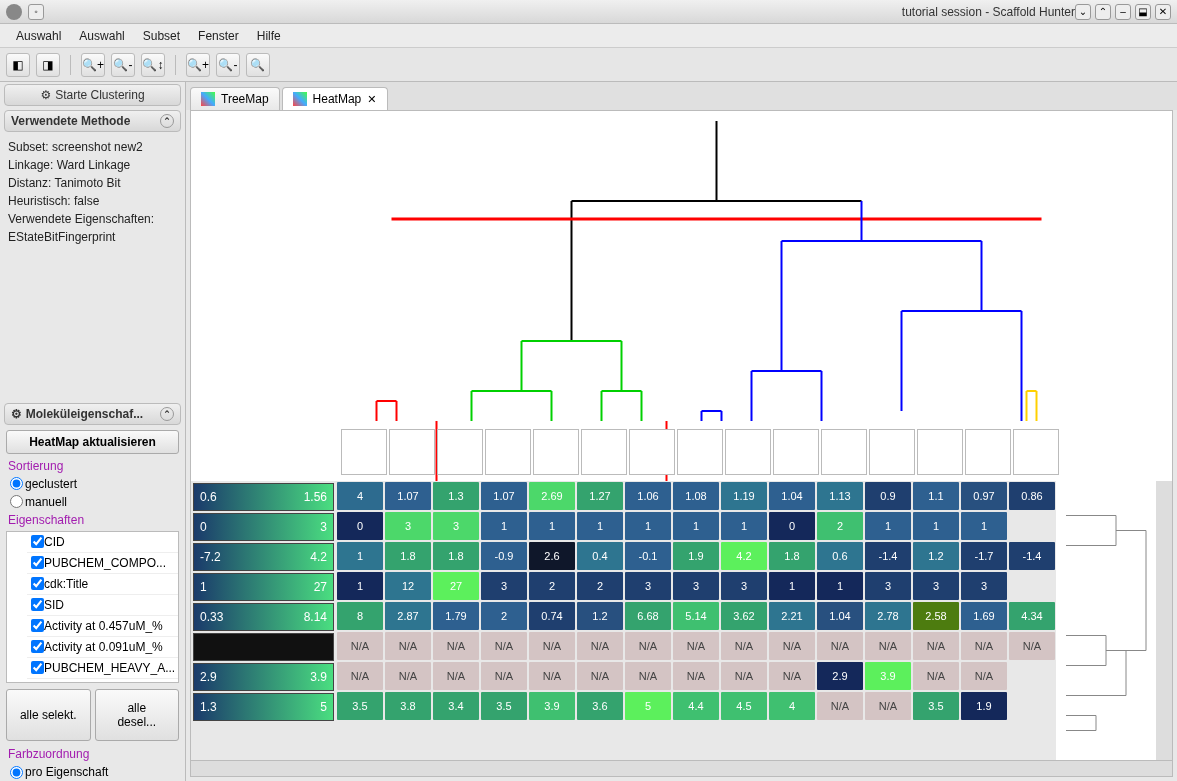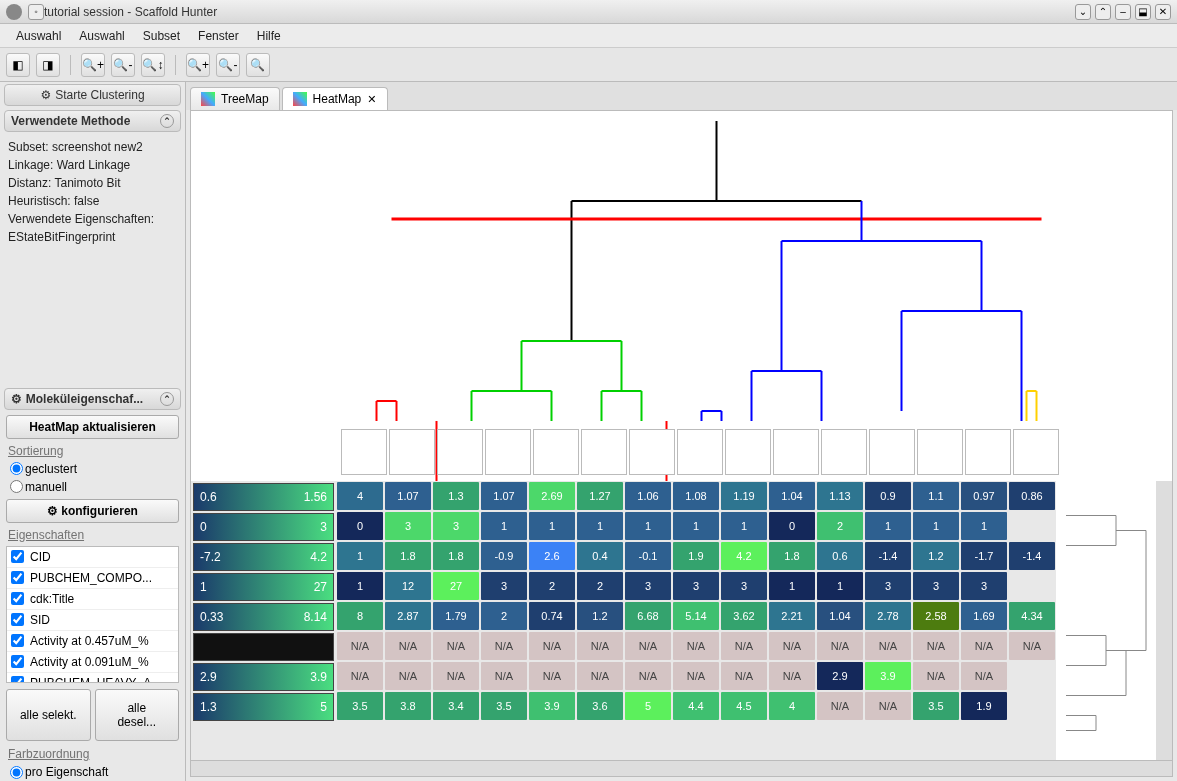--- a/index.html
+++ b/index.html
@@ -1,42 +1,42 @@
 <!DOCTYPE html>
 <html><head>
 <meta charset="utf-8">
 <style>
 * { margin: 0; padding: 0; box-sizing: border-box; font-family: sans-serif; font-size: 12px; }
 body { background: #e8e8e8; width: 1177px; height: 781px; overflow: hidden; }
 
 .titlebar { height: 24px; background: linear-gradient(#f0f0f0, #d8d8d8); display: flex; align-items: center; padding: 0 6px; border-bottom: 1px solid #bbb; }
 .titlebar-icon { width: 16px; height: 16px; border-radius: 50%; background: #888; margin-right: 6px; }
-.titlebar-title { flex: 1; text-align: left; color: #333; }
+.titlebar-title { flex: 1; text-align: right; color: #333; }
 .titlebar-btns { display: flex; gap: 4px; }
 .tb-btn { width: 16px; height: 16px; border: 1px solid #999; border-radius: 3px; background: #eee; display: flex; align-items: center; justify-content: center; cursor: pointer; font-size: 10px; }
 
 .menubar { height: 24px; background: #ececec; display: flex; align-items: center; padding: 0 8px; gap: 2px; border-bottom: 1px solid #ccc; }
 .menu-item { padding: 2px 8px; cursor: pointer; color: #222; }
 
 .toolbar { height: 34px; background: #e6e6e6; display: flex; align-items: center; padding: 0 6px; gap: 6px; border-bottom: 1px solid #bbb; }
 .tool-btn { width: 24px; height: 24px; border: 1px solid #bbb; border-radius: 3px; background: linear-gradient(#fafafa, #e0e0e0); display: flex; align-items: center; justify-content: center; cursor: pointer; }
 .tool-sep { width: 1px; height: 20px; background: #bbb; margin: 0 4px; }
 
 .main { display: flex; height: calc(781px - 24px - 24px - 34px); }
 
 .sidebar { width: 200px; background: #e8e8e8; border-right: 1px solid #bbb; display: flex; flex-direction: column; overflow: hidden; }
 .side-sec-header { background: linear-gradient(#f0f0f0, #d8d8d8); border: 1px solid #bbb; border-radius: 4px; padding: 3px 6px; margin: 2px 4px; display: flex; align-items: center; font-weight: bold; color: #333; }
 .side-sec-header .exp { margin-left: auto; width: 14px; height: 14px; border: 1px solid #999; border-radius: 50%; text-align: center; line-height: 12px; font-size: 9px; cursor: pointer; }
 .side-sec-body { padding: 4px 8px; color: #222; line-height: 1.5; }
 .side-btn { display: block; width: calc(100% - 12px); margin: 3px 6px; padding: 4px; background: linear-gradient(#fafafa, #e0e0e0); border: 1px solid #aaa; border-radius: 3px; text-align: center; cursor: pointer; font-weight: bold; }
-.side-label { padding: 2px 8px; color: #737373; text-decoration: underline; }
+.side-label { padding: 2px 8px; color: #a21caf; }
 .radio-row { display: flex; align-items: center; padding: 2px 10px; gap: 2px; }
 .radio-row input { margin: 0; }
 .prop-list { flex: 1; margin: 2px 6px; border: 1px solid #bbb; background: #fff; overflow-y: auto; }
-.prop-row { display: flex; align-items: center; padding: 3px 4px; gap: 6px; border-bottom: 1px solid #eee; white-space: nowrap; overflow: hidden; text-overflow: ellipsis; }
+.prop-row { display: flex; align-items: center; padding: 3px 4px; border-bottom: 1px solid #eee; white-space: nowrap; overflow: hidden; text-overflow: ellipsis; margin-left: 20px; }
 .btn-row { display: flex; gap: 4px; padding: 4px 6px; }
 .btn-row button { flex: 1; padding: 11px; border: 1px solid #aaa; background: linear-gradient(#fafafa, #e0e0e0); border-radius: 3px; cursor: pointer; }
 
 .content { flex: 1; display: flex; flex-direction: column; background: #e8e8e8; }
 .tabs-bar { height: 28px; display: flex; align-items: flex-end; padding: 0 4px; background: #e0e0e0; }
 .tab { padding: 4px 10px; background: linear-gradient(#fafafa, #e8e8e8); border: 1px solid #bbb; border-bottom: none; border-radius: 4px 4px 0 0; margin-right: 2px; display: flex; align-items: center; gap: 6px; cursor: pointer; }
 .tab.active { background: #fff; }
 .tab-icon { width: 14px; height: 14px; display: inline-block; }
 .tab-close { font-size: 11px; cursor: pointer; }
 
@@ -125,23 +125,20 @@
     <div class="side-btn">HeatMap aktualisieren</div>
     <div class="side-label">Sortierung</div>
     <label class="radio-row">
       <input type="radio" name="sort" checked="" style="">
         <span>geclustert</span>
     </label>
     <label class="radio-row">
       <input type="radio" name="sort" style="">
         <span>manuell</span>
     </label>
-    <div class="side-btn">
-      <span>⚙</span> <span>konfigurieren</span>
-    </div>
     <div class="side-label">Eigenschaften</div>
     <div class="prop-list" id="prop-list" style="max-height:200px;">
         <label class="prop-row">
           <input type="checkbox" checked="" style="">
           <span>CID</span>
         </label>
         <label class="prop-row">
           <input type="checkbox" checked="" style="">
           <span>PUBCHEM_COMPO...</span>
         </label>
@@ -328,21 +325,21 @@
               <div class="cell" style="background:#3fc070;color:#fff">2</div>
               <div class="cell" style="background:#2e6090;color:#fff">1</div>
               <div class="cell" style="background:#2e6090;color:#fff">1</div>
               <div class="cell" style="background:#2e6090;color:#fff">1</div>
             </div>
             <div class="grid-row">
               <div class="cell" style="background:#2e7590;color:#fff">1</div>
               <div class="cell" style="background:#34a36e;color:#fff">1.8</div>
               <div class="cell" style="background:#34a36e;color:#fff">1.8</div>
               <div class="cell" style="background:#2e6090;color:#fff">-0.9</div>
-              <div class="cell" style="background:#3b82f6;color:#fff">2.6</div>
+              <div class="cell" style="background:#0f172a;color:#fff">2.6</div>
               <div class="cell" style="background:#2e7590;color:#fff">0.4</div>
               <div class="cell" style="background:#2e6090;color:#fff">-0.1</div>
               <div class="cell" style="background:#34a36e;color:#fff">1.9</div>
               <div class="cell" style="background:#5cf05c;color:#fff">4.2</div>
               <div class="cell" style="background:#34a36e;color:#fff">1.8</div>
               <div class="cell" style="background:#2e7590;color:#fff">0.6</div>
               <div class="cell" style="background:#1f3f6f;color:#fff">-1.4</div>
               <div class="cell" style="background:#2e7590;color:#fff">1.2</div>
               <div class="cell" style="background:#1f3f6f;color:#fff">-1.7</div>
               <div class="cell" style="background:#1f3f6f;color:#fff">-1.4</div>

